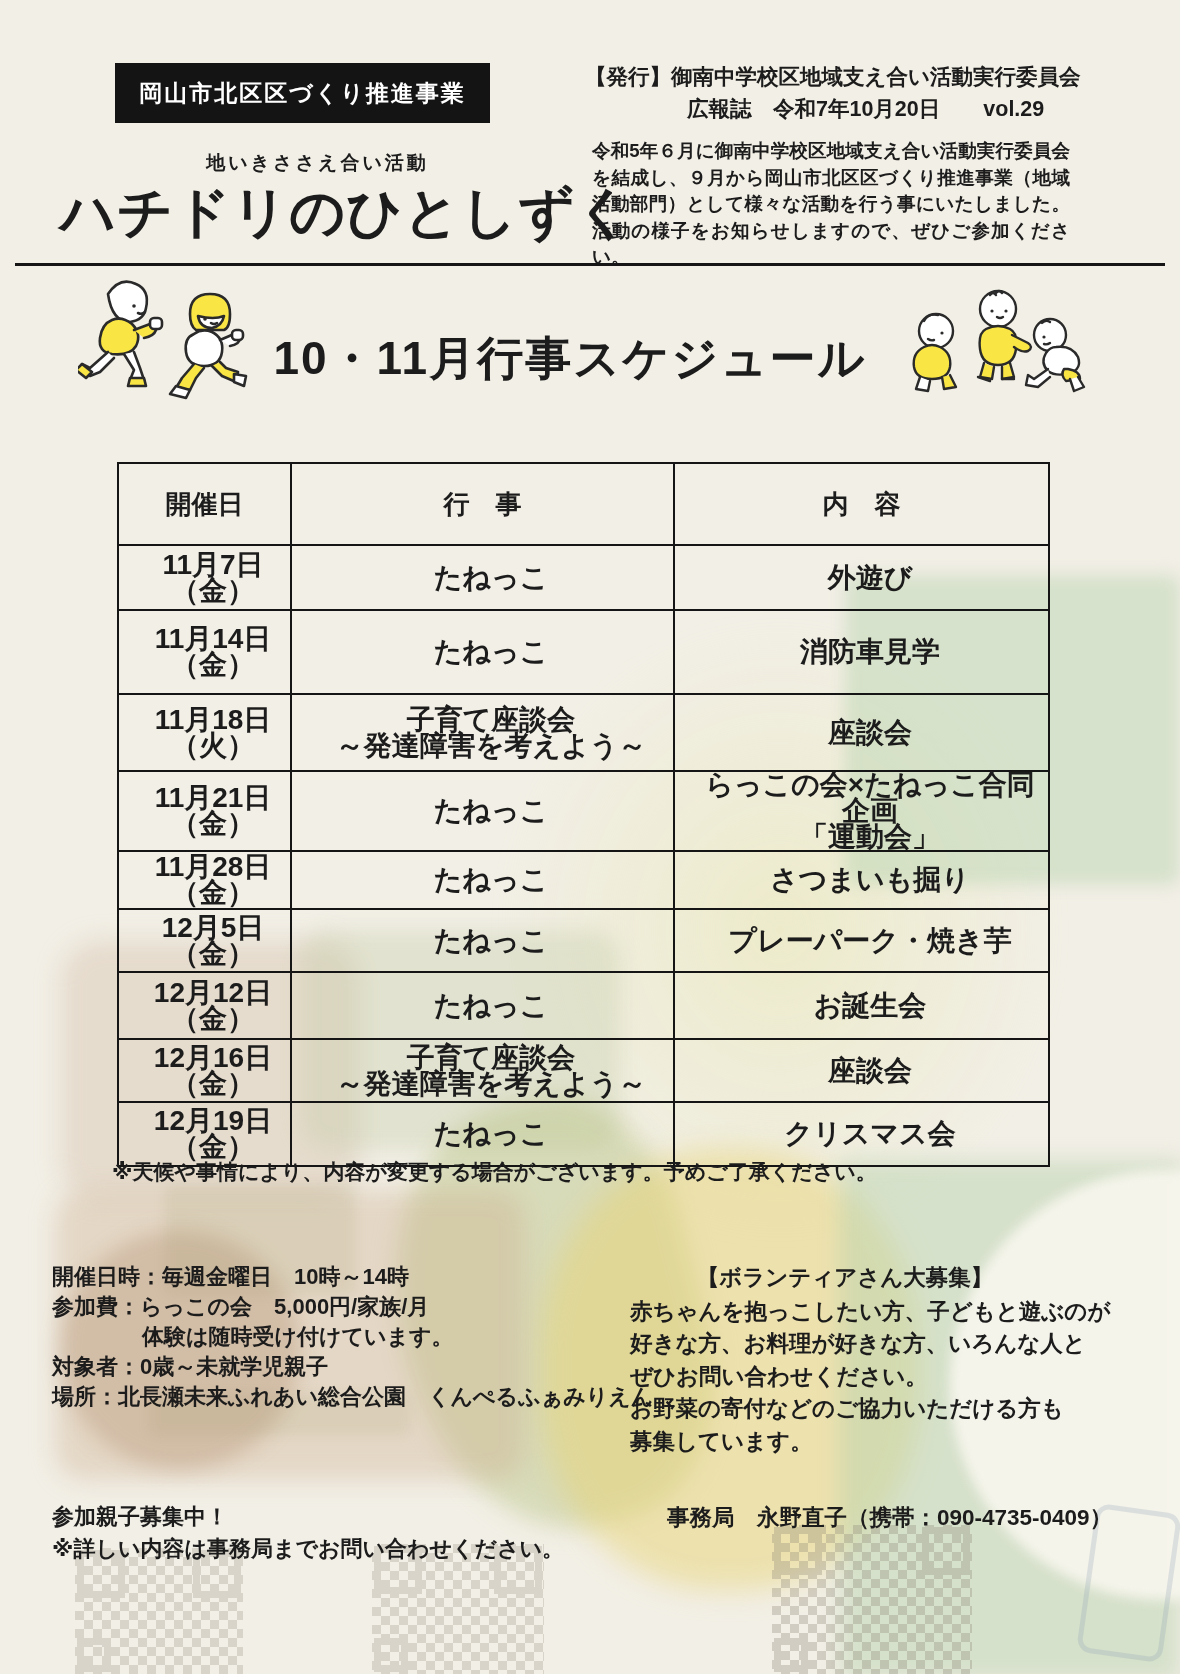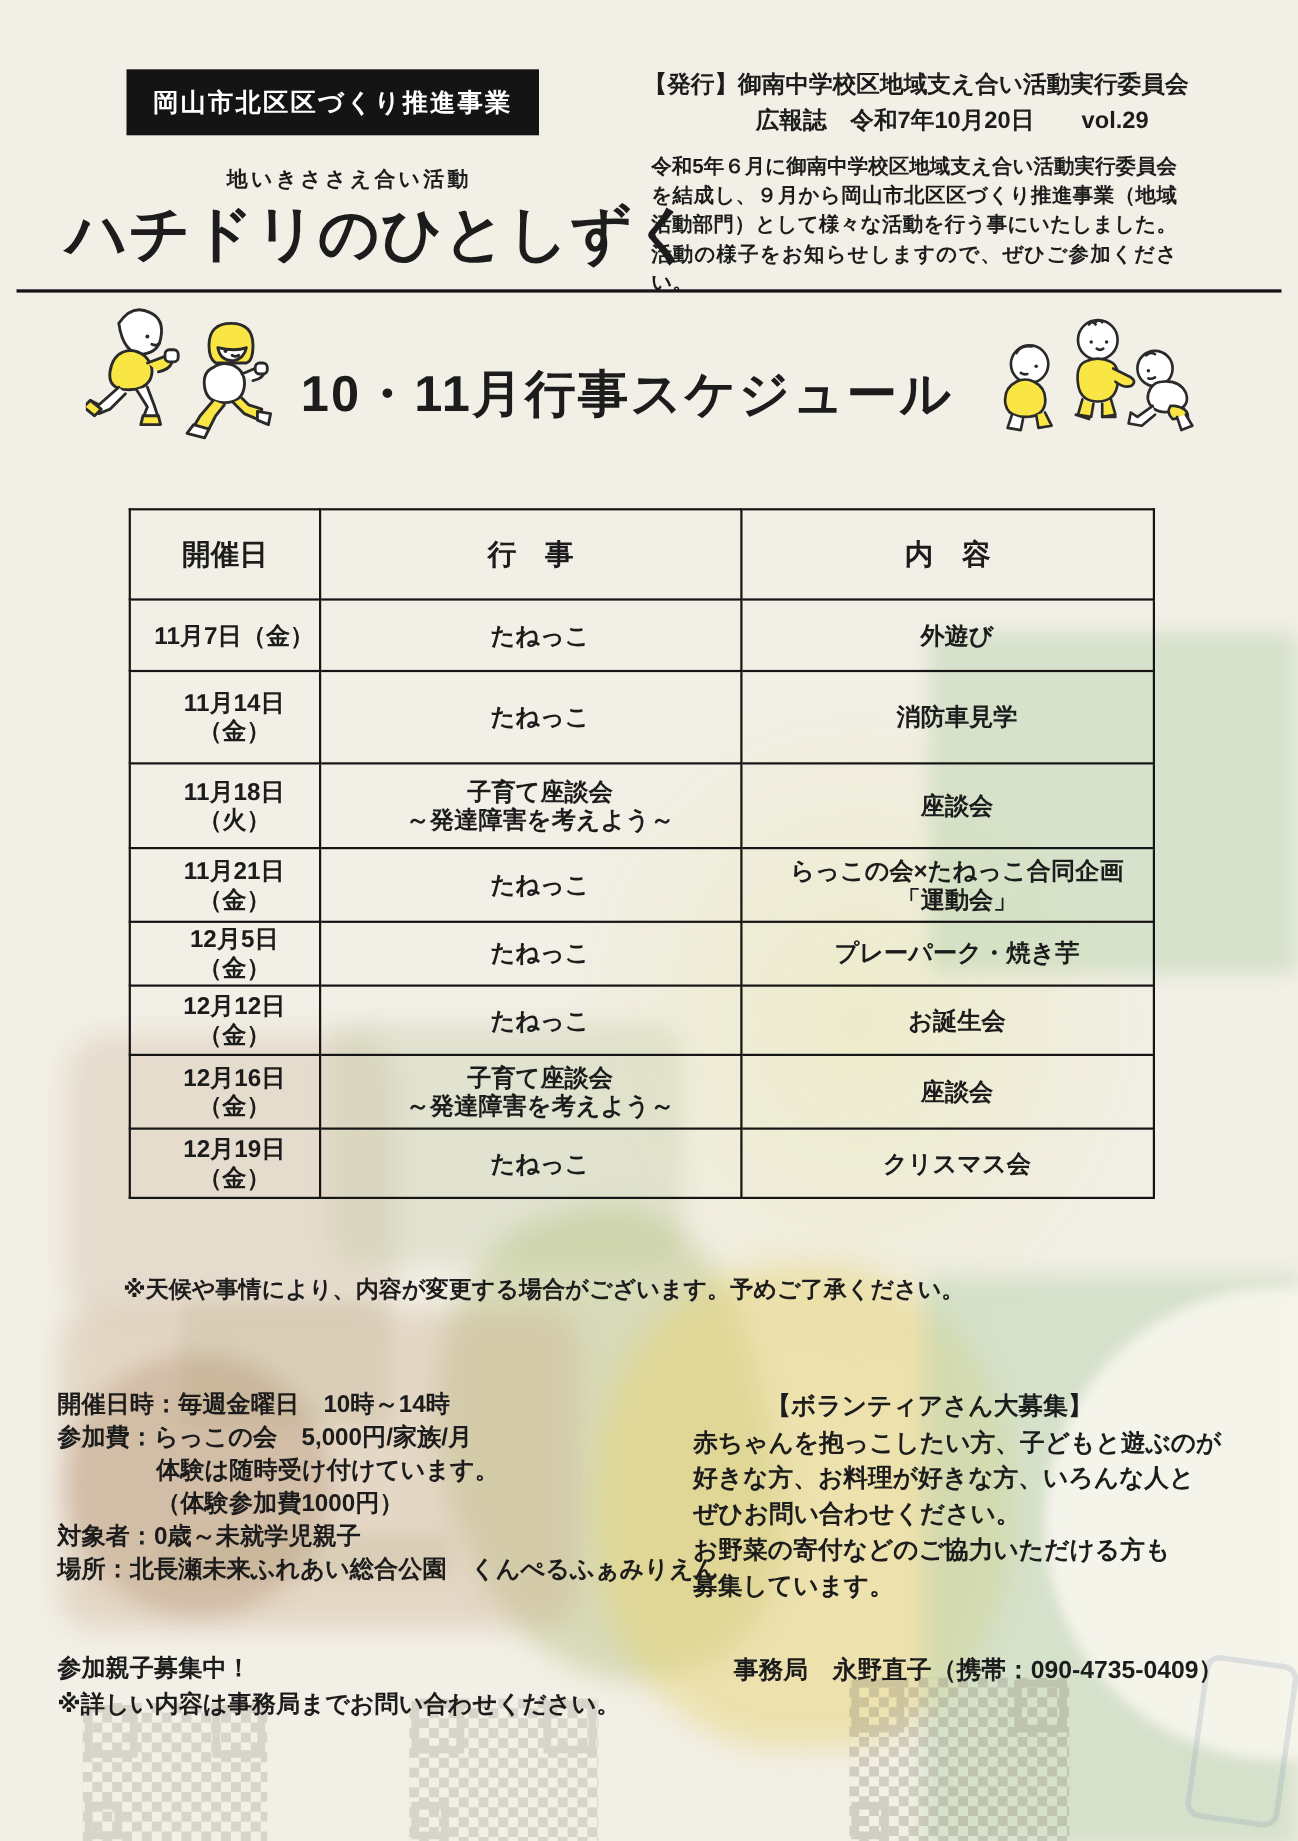--- a/index.html
+++ b/index.html
@@ -29,21 +29,21 @@
   .pub2{left:687px;top:94px;width:400px;font-size:21.5px;font-weight:bold;z-index:1;white-space:nowrap;}
   .intro{left:592px;top:138px;width:478px;font-size:18.6px;line-height:26.5px;font-weight:600;text-align:justify;z-index:1;}
   .hr-top{left:15px;top:263px;width:1150px;height:3px;background:#161616;z-index:1;}
   
   .sched-title{left:240px;top:328px;width:660px;text-align:center;font-size:46px;font-weight:900;letter-spacing:2px;z-index:1;white-space:nowrap;}
   .illo{z-index:1;}
   
   table.sched{position:absolute;left:117px;top:462px;width:931px;border-collapse:collapse;z-index:1;background:transparent;table-layout:fixed;}
   table.sched th,table.sched td{border:2.5px solid #151515;text-align:center;vertical-align:middle;padding:0 4px;}
   table.sched th{font-size:26px;font-weight:bold;height:82px;}
-  table.sched td{font-size:22px;font-weight:600;white-space:pre-line;line-height:26px;padding-left:21px;}
+  table.sched td{font-size:28px;font-weight:600;white-space:pre-line;line-height:26px;padding-left:21px;}
   col.c1{width:173px;} col.c2{width:383px;} col.c3{width:375px;}
   tbody tr:nth-child(1) td{height:65px;} tbody tr:nth-child(2) td{height:84px;}
   tbody tr:nth-child(3) td{height:77px;} tbody tr:nth-child(4) td{height:67px;}
   tbody tr:nth-child(5) td{height:58px;} tbody tr:nth-child(6) td{height:63px;}
   tbody tr:nth-child(7) td{height:67px;border-radius:10px;} tbody tr:nth-child(8) td{height:63px;}
   tbody tr:nth-child(9) td{height:64px;}
   .note{left:112px;top:1158px;width:960px;font-size:21px;font-weight:600;z-index:1;white-space:nowrap;}
   
   .info{left:52px;top:1262px;width:600px;font-size:22px;font-weight:600;line-height:30px;z-index:1;}
   .info .line{white-space:nowrap;}
@@ -196,20 +196,25 @@
 ～発達障害を考えよう～</td>
           <td>座談会</td>
         </tr>
         <tr>
           <td>11月21日（金）</td>
           <td>たねっこ</td>
           <td>らっこの会×たねっこ合同企画
 「運動会」</td>
         </tr>
         <tr>
+          <td>11月28日（金）</td>
+          <td>たねっこ</td>
+          <td>さつまいも掘り</td>
+        </tr>
+        <tr>
           <td>12月5日（金）</td>
           <td>たねっこ</td>
           <td>プレーパーク・焼き芋</td>
         </tr>
         <tr>
           <td>12月12日（金）</td>
           <td>たねっこ</td>
           <td>お誕生会</td>
         </tr>
         <tr>
@@ -225,21 +230,20 @@
         </tr>
       </tbody>
   </table>
 
   <div class="abs note">※天候や事情により、内容が変更する場合がございます。予めご了承ください。</div>
 
   <div class="abs info">
       <div class="line">開催日時：毎週金曜日　10時～14時</div>
       <div class="line">参加費：らっこの会　5,000円/家族/月</div>
       <div class="line indent">体験は随時受け付けています。</div>
-      <div class="line indent">（体験参加費1000円）</div>
       <div class="line">対象者：0歳～未就学児親子</div>
       <div class="line">場所：北長瀬未来ふれあい総合公園　くんぺるふぁみりえん</div>
     </div>
 
   <div class="abs recruit">
       <div class="line">参加親子募集中！</div>
       <div class="line">※詳しい内容は事務局までお問い合わせください。</div>
     </div>
 
   <div class="abs vol">

